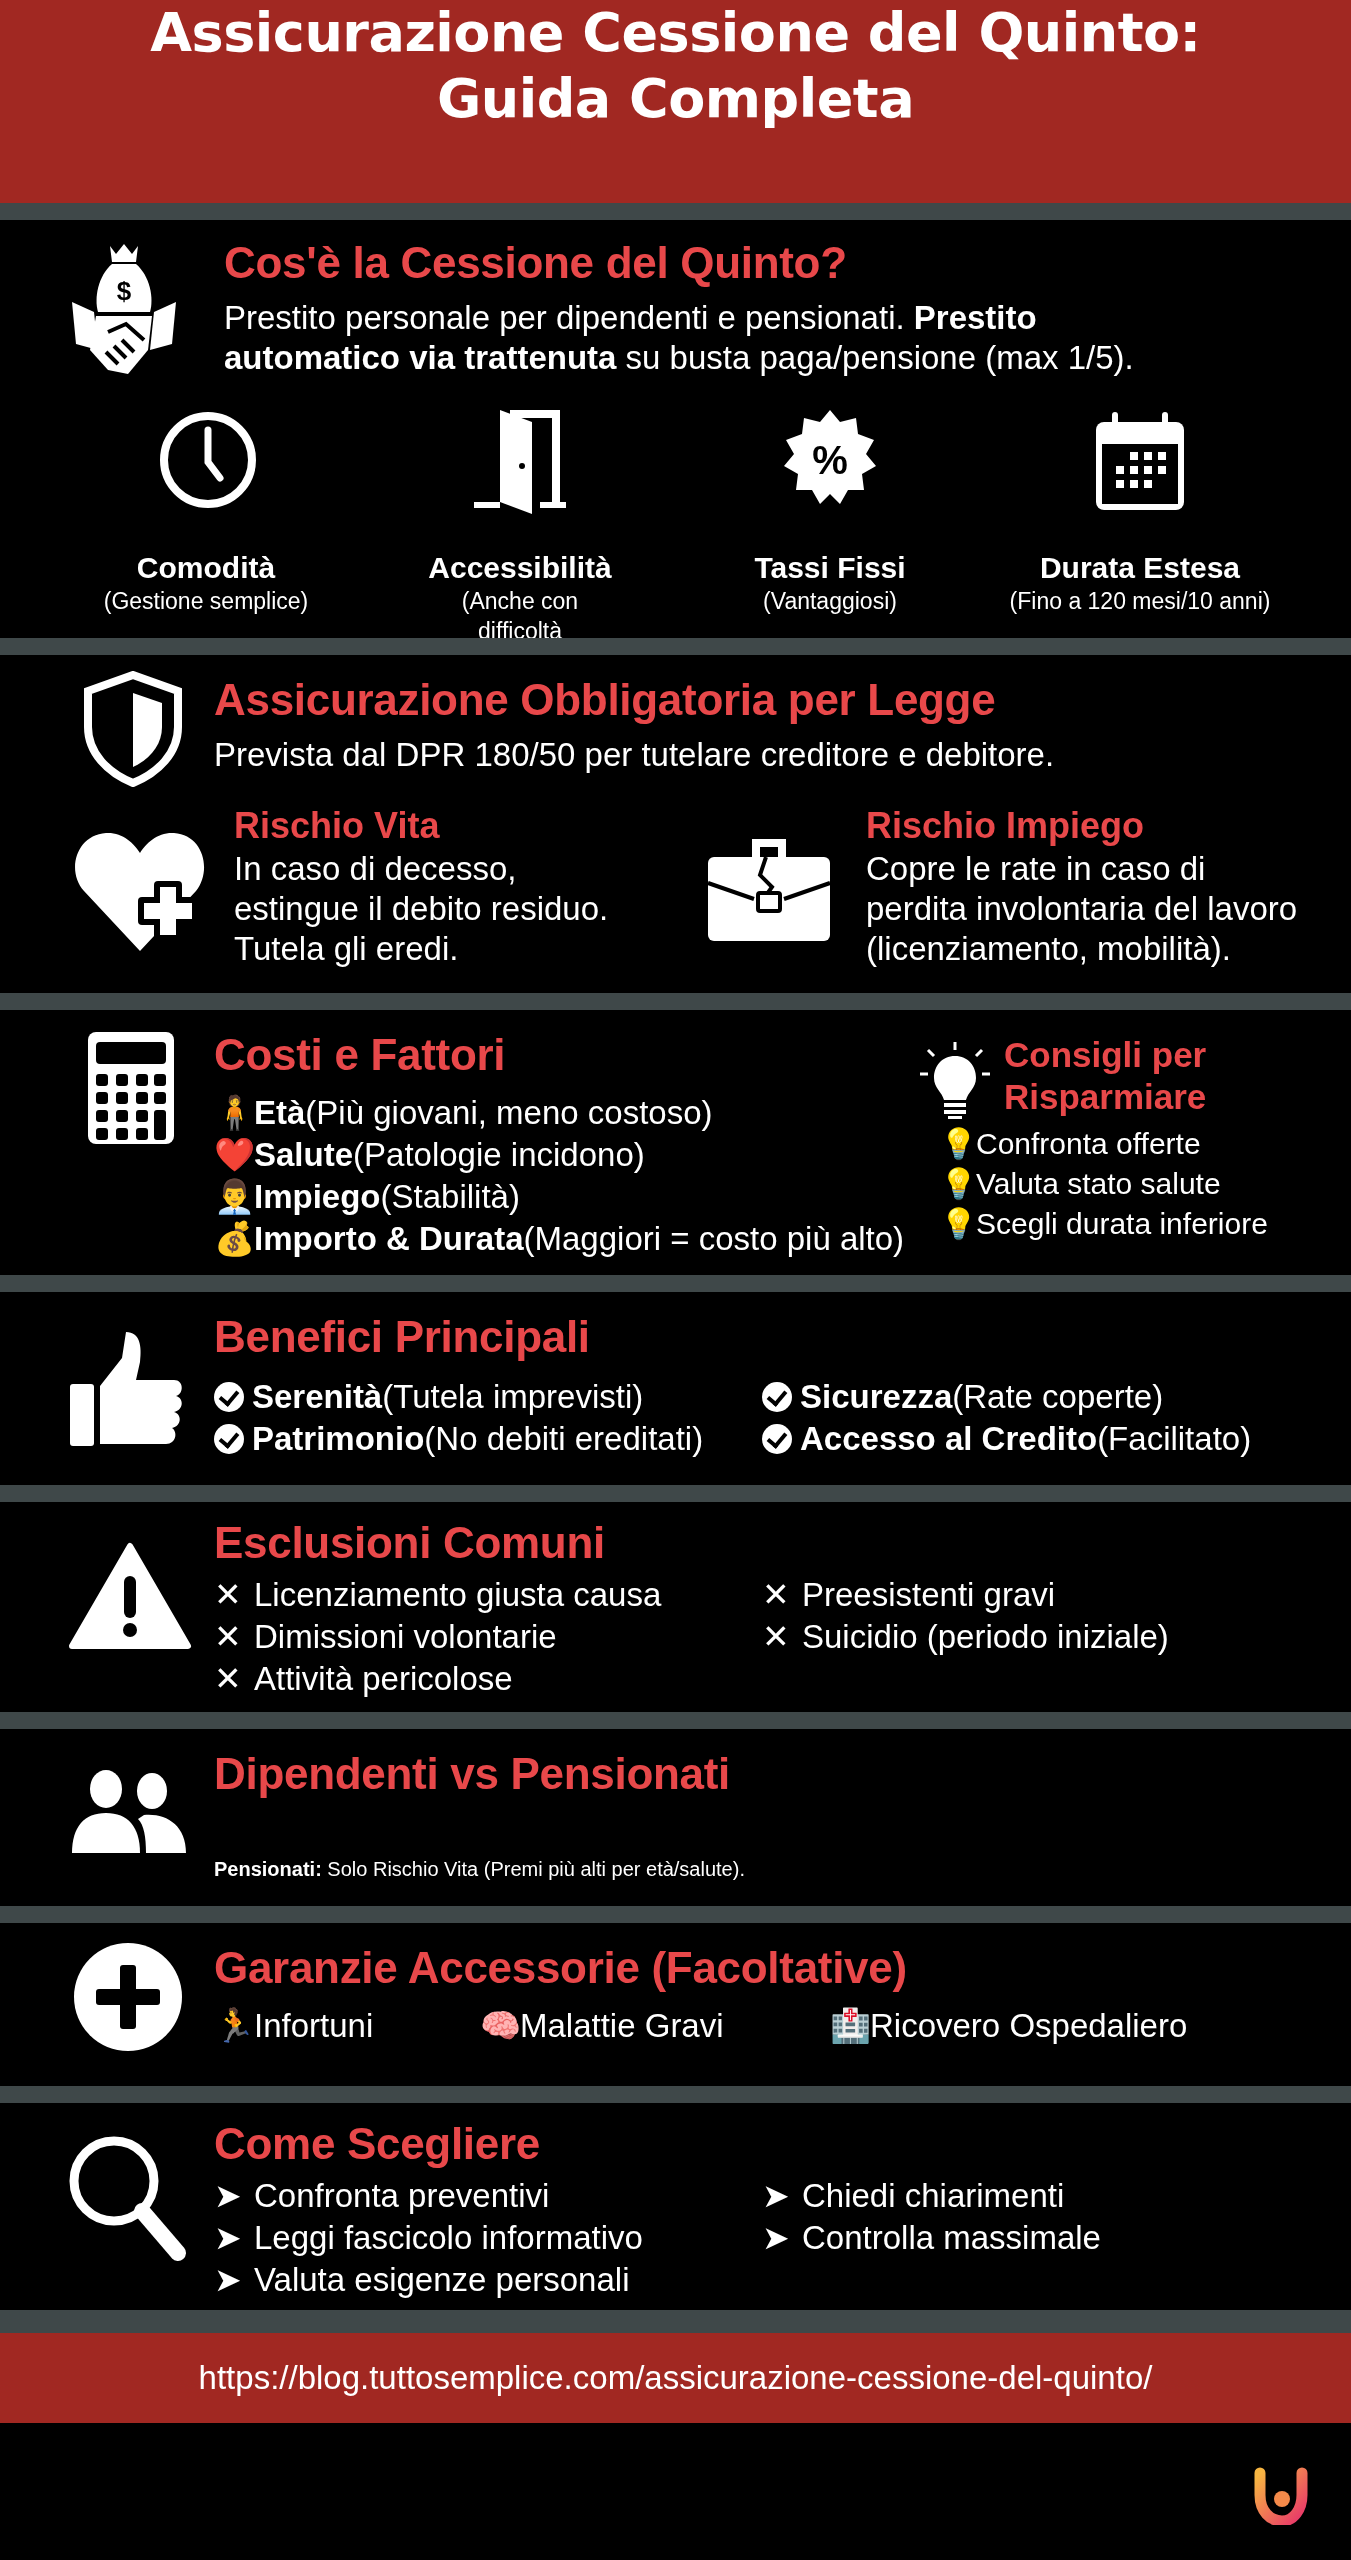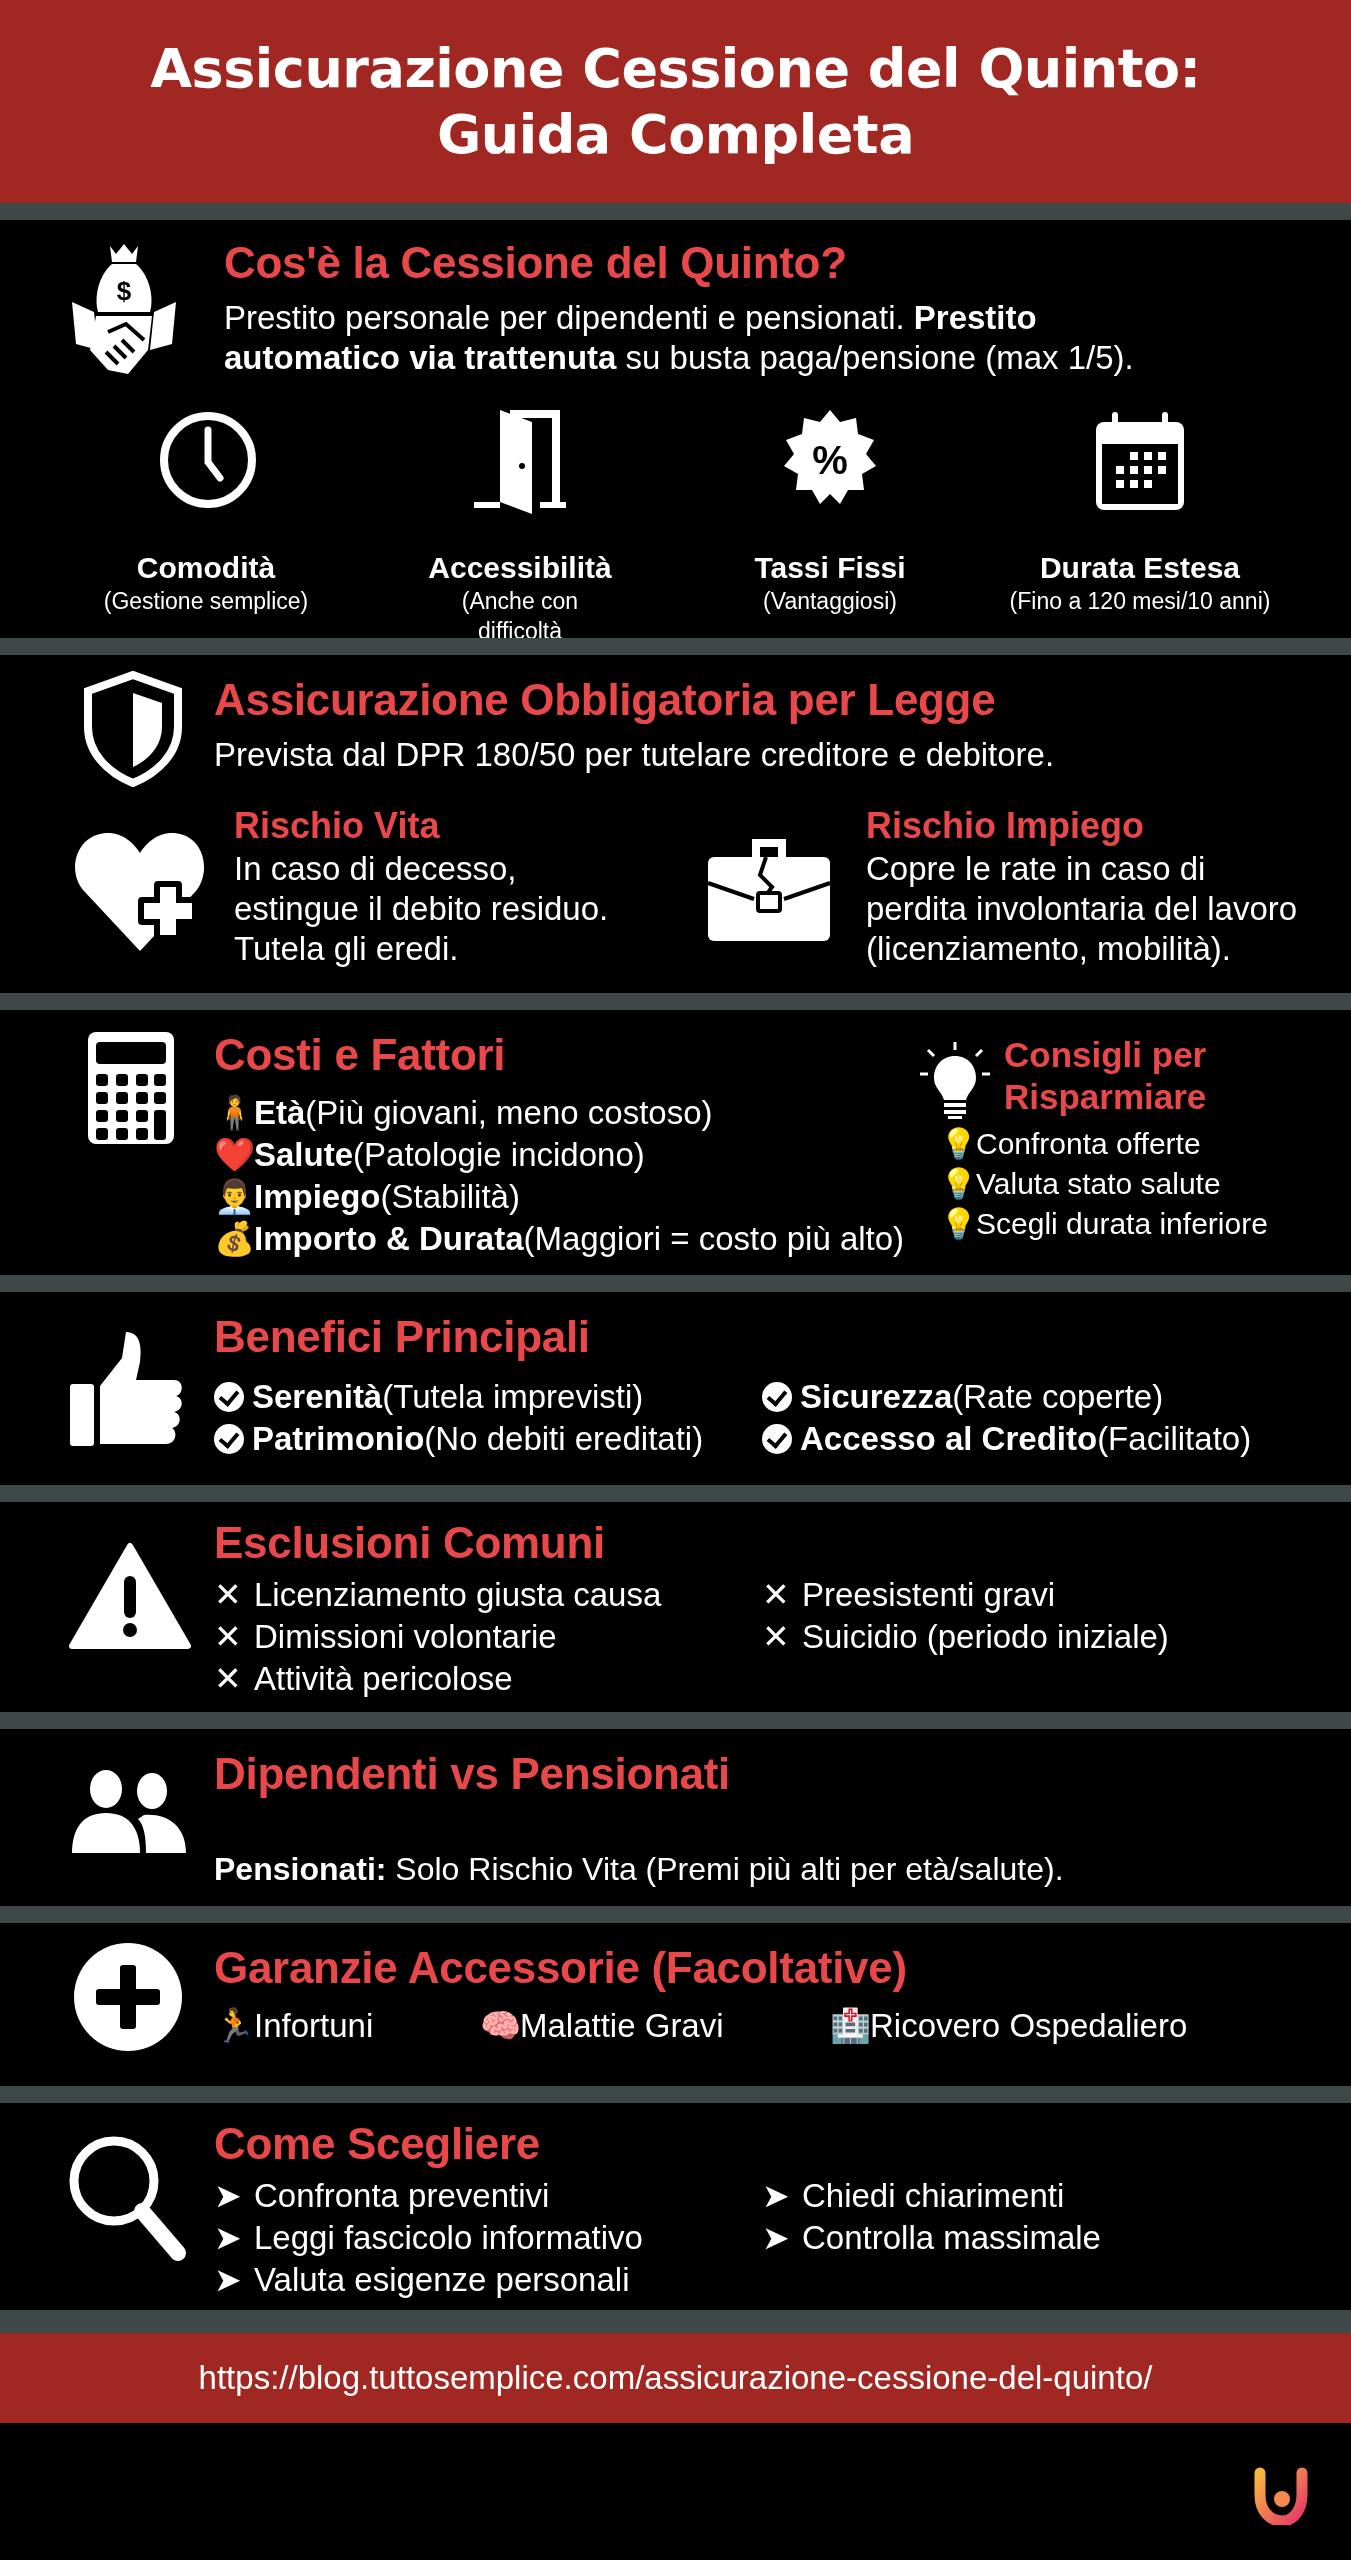--- a/index.html
+++ b/index.html
@@ -1,19 +1,19 @@
 <!DOCTYPE html>
 <html><head>
 <meta charset="utf-8">
 <style>
   * { box-sizing: border-box; margin: 0; padding: 0; }
   html, body { width: 1351px; height: 2560px; background: #000; overflow: hidden; }
   body { font-family: "Liberation Sans", "DejaVu Sans", sans-serif; color: #fff; position: relative; }
   .abs { position: absolute; }
-  .header { left: 0; top: 0; width: 1351px; height: 203px; background: #a12822; display: flex; align-items: center; justify-content: center; text-align: center; }
+  .header { left: 0; top: 0; width: 1351px; height: 203px; background: #a12822; display: flex; align-items: flex-start; justify-content: center; text-align: center; }
   .header h1 { font-family: "DejaVu Sans", sans-serif; font-weight: bold; font-size: 54px; line-height: 66px; color: #fff; letter-spacing: -0.5px; }
   .sep { left: 0; width: 1351px; height: 17px; background: #3f4849; }
   .section { left: 0; width: 1351px; background: #000; }
   .h2 { position: absolute; color: #e8484a; font-weight: bold; font-size: 44px; line-height: 50px; white-space: nowrap; letter-spacing: -0.3px; }
   .txt { position: absolute; font-size: 33px; line-height: 40px; color: #fff; white-space: nowrap; }
   .txt b { font-weight: bold; }
   .icon { position: absolute; }
   .feat { position: absolute; width: 300px; text-align: center; }
   .feat .t { font-weight: bold; font-size: 30px; line-height: 36px; margin-top: 32px; }
   .feat .s { font-size: 23px; line-height: 30px; }
@@ -268,21 +268,21 @@
 <div class="abs sep" style="top:1712px"></div>
 
 <div class="abs section" style="top:1729px;height:177px">
   <svg class="icon" style="left:68px;top:40px" width="122" height="86" viewBox="0 0 122 86">
     <ellipse cx="38" cy="20" rx="16" ry="19" fill="#fff"></ellipse>
     <ellipse cx="84" cy="22" rx="15" ry="18" fill="#fff"></ellipse>
     <path d="M4 84 C4 58 16 44 38 44 C60 44 72 58 72 84 Z" fill="#fff"></path>
     <path d="M76 46 C98 44 118 56 118 84 L78 84 C78 68 76 56 70 50 Z" fill="#fff"></path>
   </svg>
   <div class="h2" style="left:214px;top:20px">Dipendenti vs Pensionati</div>
-  <div class="txt" style="left:214px;top:120px;font-size:32px"><b>Pensionati:</b><span> Solo Rischio Vita (Premi più alti per età/salute).</span></div>
+  <div class="txt" style="left:214px;top:120px;font-size:20px"><b>Pensionati:</b><span> Solo Rischio Vita (Premi più alti per età/salute).</span></div>
 </div>
 <div class="abs sep" style="top:1906px"></div>
 
 <div class="abs section" style="top:1923px;height:163px">
   <svg class="icon" style="left:72px;top:18px" width="112" height="112" viewBox="0 0 112 112">
     <circle cx="56" cy="56" r="54" fill="#fff"></circle>
     <rect x="48" y="24" width="16" height="64" rx="3" fill="#000"></rect>
     <rect x="24" y="48" width="64" height="16" rx="3" fill="#000"></rect>
   </svg>
   <div class="h2" style="left:214px;top:20px">Garanzie Accessorie (Facoltative)</div>

